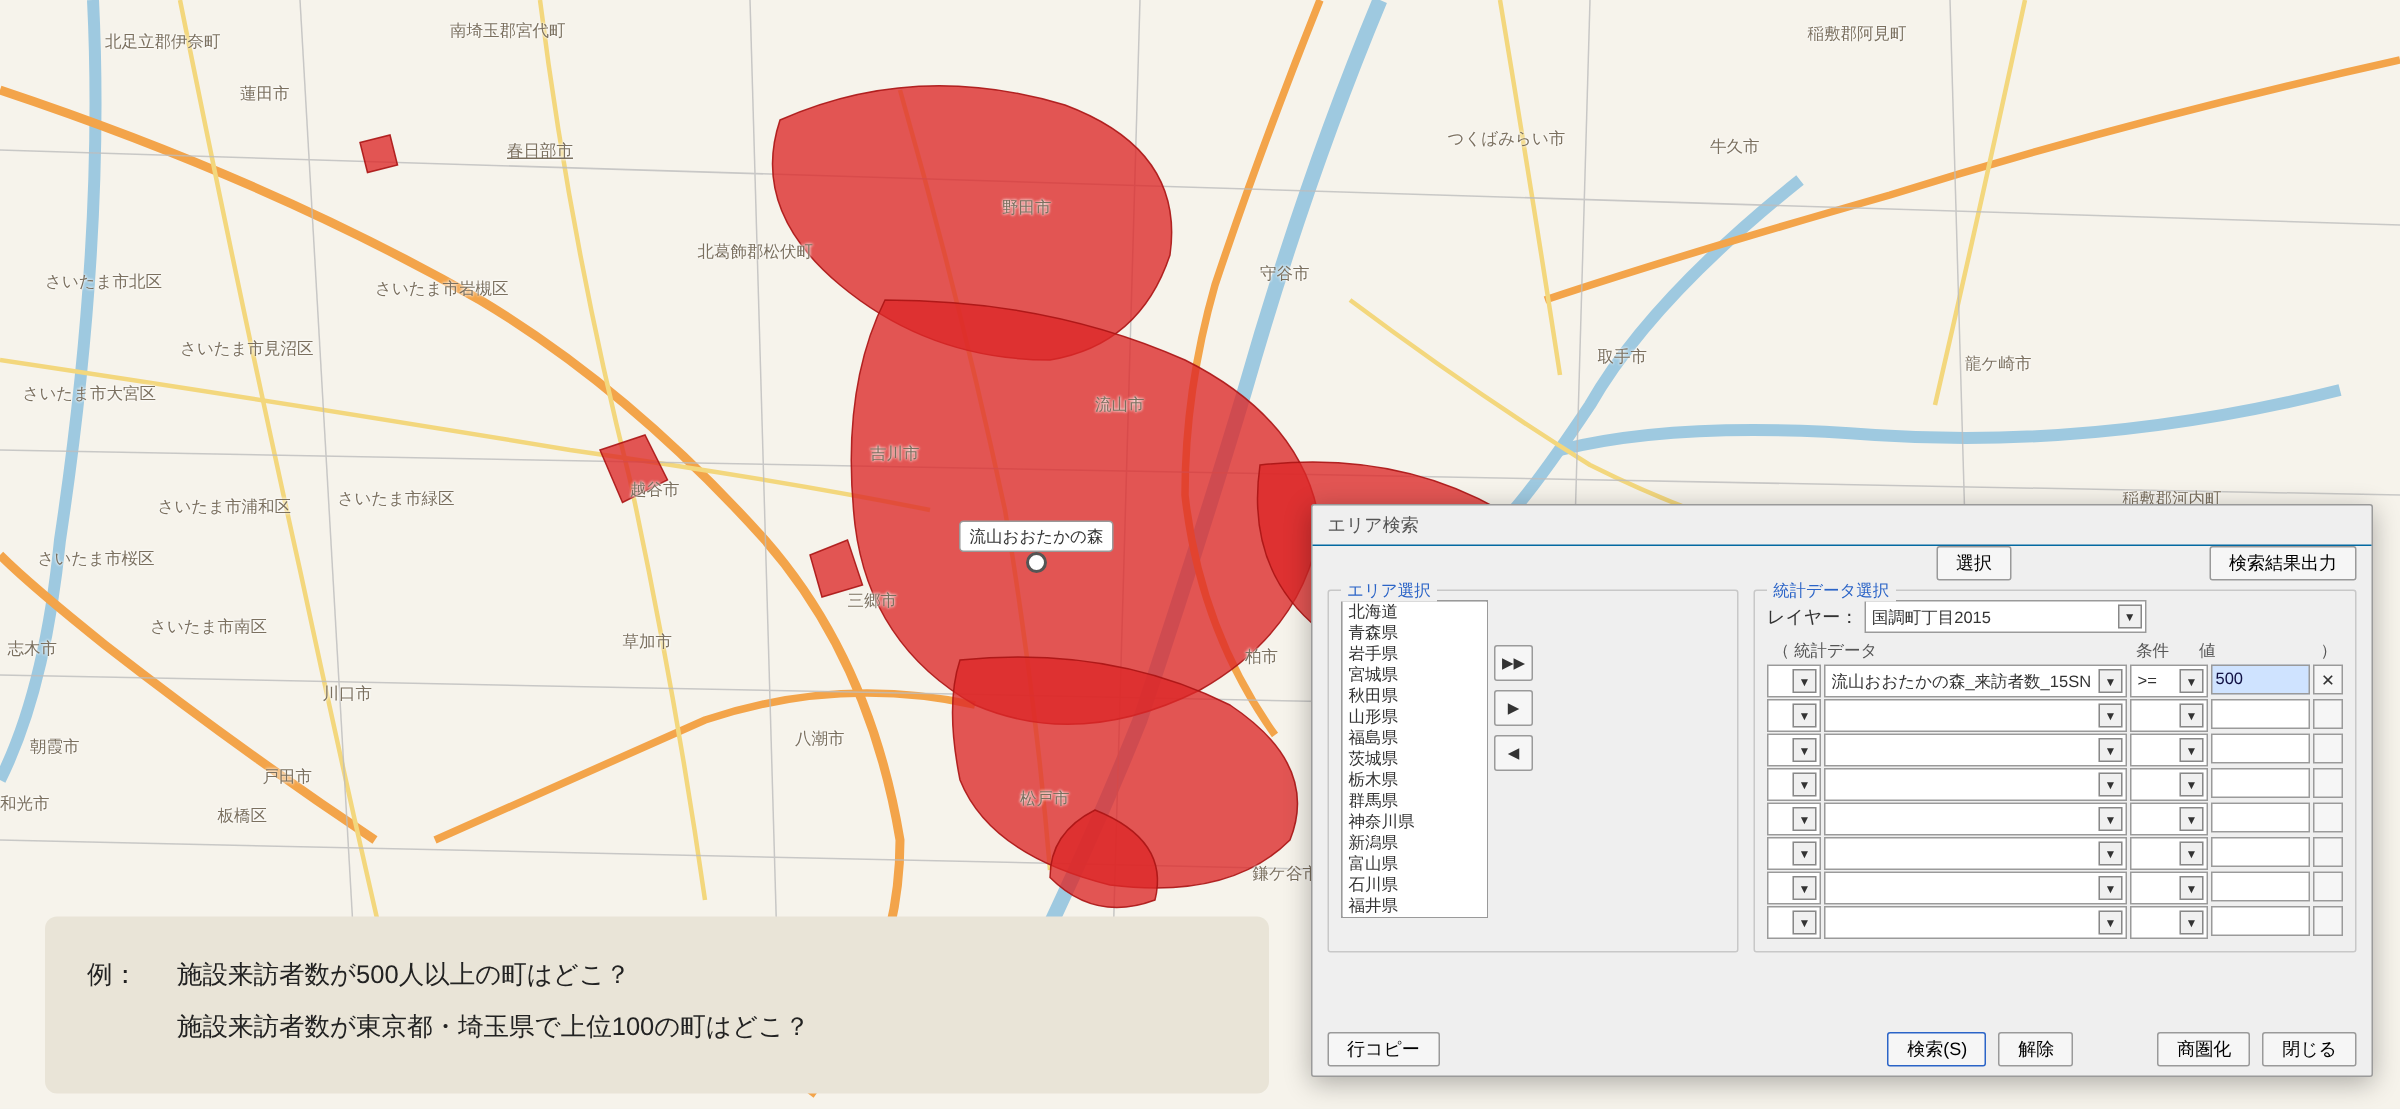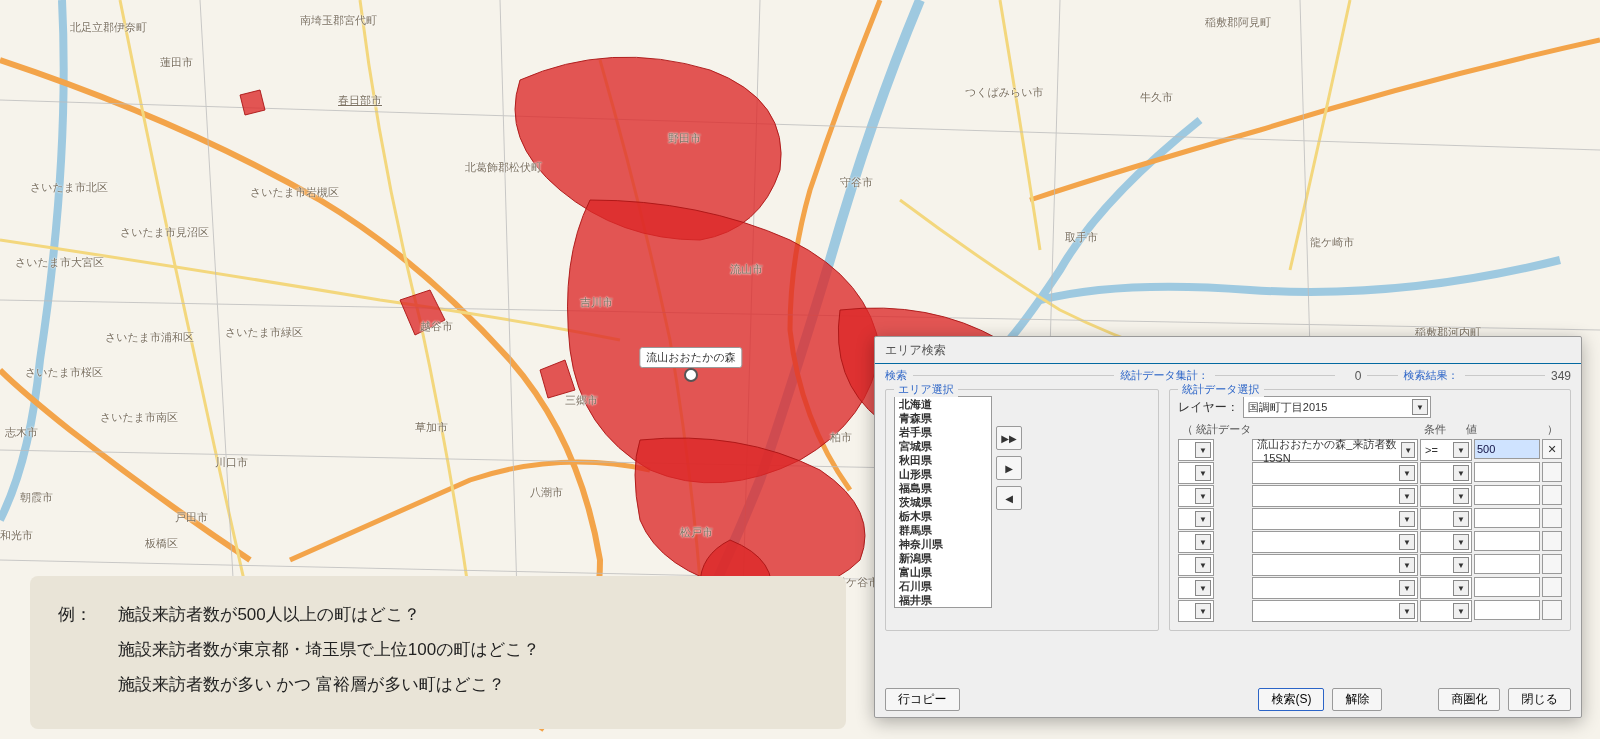--- a/index.html
+++ b/index.html
@@ -22,41 +22,41 @@
   .btn{background:#f6f6f6;border:1px solid #9a9a9a;border-radius:2px;padding:2px 12px;font:inherit;cursor:pointer;}
   .num{color:#555;min-width:20px;text-align:right;}
   .dlg-body{display:flex;gap:10px;padding:4px 10px 0;}
   .fieldset{border:1px solid #c8c8c8;border-radius:2px;padding:6px 8px 8px;position:relative;}
   .fieldset>.legend{position:absolute;top:-8px;left:8px;background:#efefef;padding:0 4px;color:#2b64c7;font-size:11px;}
   
   .area-col{width:256px;}
   .radio-row{display:flex;gap:18px;padding:2px 4px 6px;}
   .radio-row label{display:flex;align-items:center;gap:4px;}
   .dual-list{display:flex;gap:4px;}
-  .listbox{border:1px solid #9a9a9a;background:#fff;height:210px;overflow-y:scroll;font-size:11px;font-weight:bold;}
+  .listbox{border:1px solid #9a9a9a;background:#fff;height:210px;overflow-y:scroll;font-size:11px;}
   .listbox.left{width:96px;}
   .listbox.right{width:96px;}
   .listbox div{padding:0 4px;line-height:14px;white-space:nowrap;}
   .move-btns{display:flex;flex-direction:column;gap:6px;justify-content:flex-start;padding-top:30px;}
   .icon-btn{width:24px;height:22px;border:1px solid #9a9a9a;background:#f6f6f6;border-radius:2px;display:flex;align-items:center;justify-content:center;font-size:10px;cursor:pointer;}
   
   .stat-col{flex:1;}
   .layer-row{display:flex;align-items:center;gap:4px;margin-bottom:4px;}
   .combo{border:1px solid #9a9a9a;background:#fff;height:20px;display:flex;align-items:center;justify-content:space-between;padding:0 2px 0 4px;font-size:11px;}
   .combo .arrow{border:1px solid #888;width:14px;height:14px;display:flex;align-items:center;justify-content:center;font-size:8px;background:#f0f0f0;}
   .hdr-row{display:flex;padding:0 4px 2px;font-size:11px;color:#555;}
   .hdr-row .c-paren{width:14px;}
   .hdr-row .c-stat{flex:1;}
   .hdr-row .c-cond{width:42px;}
   .hdr-row .c-val{width:78px;}
   .hdr-row .c-close{width:14px;text-align:right;}
   .grid{display:flex;flex-direction:column;gap:1px;}
   .grow{display:flex;gap:2px;}
   .grow .cmb-s{width:28px;}
-  .grow .cmb-stat{flex:1;margin-left:36px;}
+  .grow .cmb-stat{flex:1;}
   .grow .cmb-cond{width:44px;}
   .grow .txt-val{width:60px;border:1px solid #9a9a9a;background:#fff;height:18px;font-size:11px;padding:0 2px;}
   .grow .x{width:18px;height:18px;border:1px solid #9a9a9a;background:#f6f6f6;display:flex;align-items:center;justify-content:center;font-size:11px;}
   .val-hi{background:#cfe3ff !important;color:#114;}
   
   .dlg-foot{position:absolute;left:0;right:0;bottom:6px;display:flex;align-items:center;padding:0 10px;gap:8px;}
   .dlg-foot .spacer{flex:1;}
   
   .mapsvg{position:absolute;inset:0;}
 </style>
@@ -153,36 +153,30 @@
 
   <div class="marker" style="left:684px;top:368px">
     <div class="callout">流山おおたかの森</div>
     <div class="pin"></div>
   </div>
 </div>
 
 <div class="example-box">
   <div><span class="label">例：</span><span>施設来訪者数が500人以上の町はどこ？</span></div>
   <div><span class="label"></span><span>施設来訪者数が東京都・埼玉県で上位100の町はどこ？</span></div>
-  <div><span class="label"></span><span>施設来訪者数が多い かつ 富裕層が多い町はどこ？</span></div>
 </div>
 
 <div class="dialog">
   <div class="dlg-title">エリア検索</div>
 
-  <div class="dlg-row1">
-    <span class="group-label">検索</span>
-    <hr class="hr-gap">
-    <span class="group-label">統計データ集計：</span>
-    <hr class="hr-gap" style="flex:.6">
-    <span class="num">0</span>
-    <hr class="hr-gap" style="flex:.15">
-    <span class="group-label">検索結果：</span>
-    <hr class="hr-gap" style="flex:.4">
-    <span class="num">349</span>
+  <div class="dlg-row1" style="justify-content:flex-end;padding-top:0">
+    <span style="flex:1"></span>
+    <button class="btn">選択</button>
+    <span style="width:120px"></span>
+    <button class="btn">検索結果出力</button>
   </div>
 
   <div class="dlg-body">
 
     <div class="fieldset area-col">
       <div class="legend">エリア選択</div>
       <div class="dual-list">
         <div class="listbox left" id="pref-left">
             <div>北海道</div>
             <div>青森県</div>

